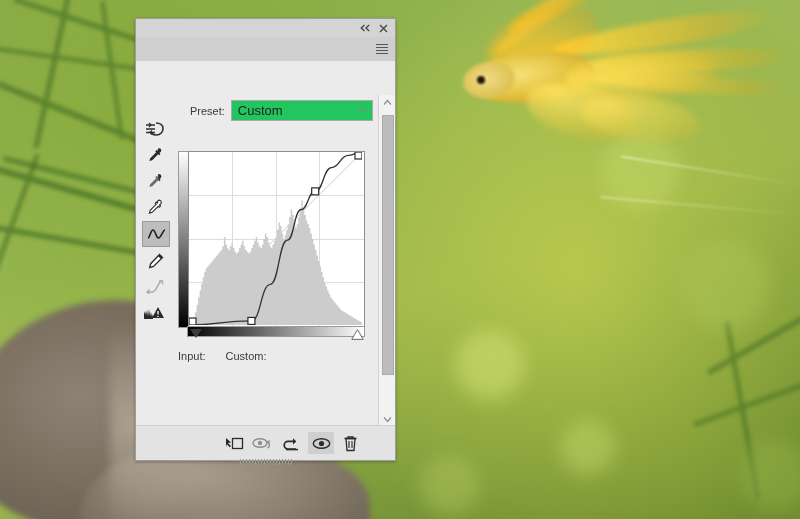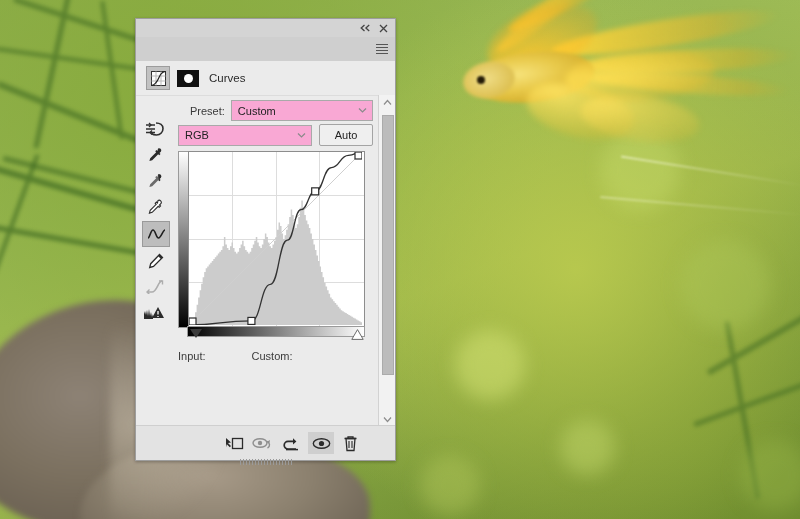--- a/index.html
+++ b/index.html
@@ -54,22 +54,22 @@
   .adj-title{font-size:11.5px;color:#2a2a2a;margin-left:3px;}
 
   .content{position:absolute;left:0;top:34px;right:16px;bottom:34px;}
 
   .toolcol{position:absolute;left:6px;top:22px;width:28px;}
   .tool{width:26px;height:24px;display:flex;align-items:center;justify-content:center;margin-bottom:2px;}
   .tool.sel{background:#bdbdbd;border:1px solid #9a9a9a;}
 
   .row-preset{position:absolute;left:42px;top:6px;right:6px;height:19px;display:flex;align-items:center;gap:6px;}
   .lbl{font-size:11px;color:#3a3a3a;padding-left:12px;}
-  .sel-box{flex:1;height:19px;background:#f9a8d4;border:1px solid #a9a9a9;
-           display:flex;align-items:center;padding:0 6px;font-size:11px;color:#222;position:relative;}
+  .sel-box{flex:1;height:19px;background:#22c55e;border:1px solid #a9a9a9;
+           display:flex;align-items:center;padding:0 6px;font-size:13px;color:#222;position:relative;}
   .sel-box .chev{position:absolute;right:5px;top:5px;width:9px;height:9px;}
   .row-chan{position:absolute;left:42px;top:30px;right:6px;height:20px;display:flex;align-items:center;gap:7px;}
   .btn{height:20px;min-width:52px;background:#efefef;border:1px solid #a4a4a4;border-radius:2px;
        display:flex;align-items:center;justify-content:center;font-size:11px;color:#222;}
 
   .graphwrap{position:absolute;left:42px;top:56px;width:186px;height:186px;}
   .vbar{position:absolute;left:0;top:0;width:9px;height:175px;
         background:linear-gradient(to bottom,#ffffff,#000000);border:1px solid #9a9a9a;}
   .hbar{position:absolute;left:9px;bottom:0;width:176px;height:9px;
         background:linear-gradient(to right,#000000,#ffffff);border:1px solid #9a9a9a;}
@@ -77,21 +77,21 @@
         border:1px solid #8d8d8d;overflow:hidden;}
   .glinev,.glineh{position:absolute;background:#dddddd;}
   .glinev{width:1px;top:0;bottom:0;}
   .glineh{height:1px;left:0;right:0;}
 
   .sliders{position:absolute;left:10px;top:178px;width:177px;height:14px;}
   .tri{position:absolute;top:0;width:0;height:0;border-left:6px solid transparent;border-right:6px solid transparent;}
   .tri-b{border-top:9px solid #3b3b3b;left:2px;}
   .tri-wo{position:absolute;left:163px;top:0;width:12px;height:10px;}
 
-  .io-row{position:absolute;left:42px;top:255px;display:flex;gap:46px;font-size:11px;color:#3c3c3c;}
+  .io-row{position:absolute;left:42px;top:255px;display:flex;gap:20px;font-size:11px;color:#3c3c3c;}
 
   .scrollbar{position:absolute;right:0;top:34px;bottom:34px;width:16px;background:#f2f2f2;border-left:1px solid #d2d2d2;}
   .sb-arrow{height:14px;display:flex;align-items:center;justify-content:center;color:#888;}
   .sb-track{position:absolute;top:14px;bottom:14px;left:2px;right:2px;background:#f2f2f2;}
   .sb-thumb{position:absolute;top:6px;left:1px;width:10px;height:258px;background:#bcbcbc;border:1px solid #ababab;}
 
   .footer{position:absolute;left:0;right:0;bottom:0;height:34px;background:#e3e3e3;
           border-top:1px solid #cfcfcf;display:flex;align-items:center;justify-content:flex-end;
           padding-right:32px;gap:3px;}
   .fbtn{width:26px;height:22px;display:flex;align-items:center;justify-content:center;}
@@ -183,61 +183,35 @@
       <div class="panel-menu">
         <i></i>
           <i></i>
           <i></i>
           <i></i>
       </div>
     </div>
 
     <div class="panel-body">
 
-      <div class="adj-head">
-        <div class="adj-icon">
-          <svg width="15" height="15" viewBox="0 0 15 15">
-            <rect x="0.5" y="0.5" width="14" height="14" fill="#fff" stroke="#333"></rect>
-            <path d="M5 0.5v14M10 0.5v14M0.5 5h14M0.5 10h14" stroke="#b9b9b9" stroke-width="1"></path>
-            <path d="M0.5 14.5C5 14 7 9 8.5 5.5S12 0.8 14.5 0.5" stroke="#222" stroke-width="1.2" fill="none"></path>
-          </svg>
-        </div>
-        <div class="mask-thumb">
-            <b></b>
-          </div>
-        <div class="adj-title">Curves</div>
-      </div>
 
       <div class="content">
 
         <div class="row-preset">
           <span class="lbl">Preset:</span>
           <div class="sel-box">
             <span>Custom</span>
             <span class="chev">
               <svg width="9" height="9" viewBox="0 0 9 9">
                   <path d="M1 2.5l3.5 3.5L8 2.5" stroke="#8a8a8a" stroke-width="1.2" fill="none"></path>
                 </svg>
             </span>
           </div>
         </div>
 
-        <div class="row-chan">
-          <div class="sel-box" style="flex:1 1 auto;max-width:128px;">
-            <span>RGB</span>
-            <span class="chev">
-              <svg width="9" height="9" viewBox="0 0 9 9">
-                  <path d="M1 2.5l3.5 3.5L8 2.5" stroke="#8a8a8a" stroke-width="1.2" fill="none"></path>
-                </svg>
-            </span>
-          </div>
-          <div class="btn">
-            <span>Auto</span>
-          </div>
-        </div>
 
         <div class="toolcol">
           <div class="tool">
             <svg width="20" height="18" viewBox="0 0 20 18">
               <path d="M11 3c4 0 7 2 7 5.5S15.5 15 11.5 15c-3 0-5-1.5-5-1.5" stroke="#2f2f2f" stroke-width="1.6" fill="none"></path>
               <path d="M1 5h9M1 9h9M1 12.5h9" stroke="#2f2f2f" stroke-width="1.5"></path>
               <path d="M4 3l2 2-2 2" stroke="#2f2f2f" stroke-width="1.3" fill="none"></path>
               <path d="M7 10.5l-2 2 2 2" stroke="#2f2f2f" stroke-width="1.3" fill="none"></path>
             </svg>
           </div>

